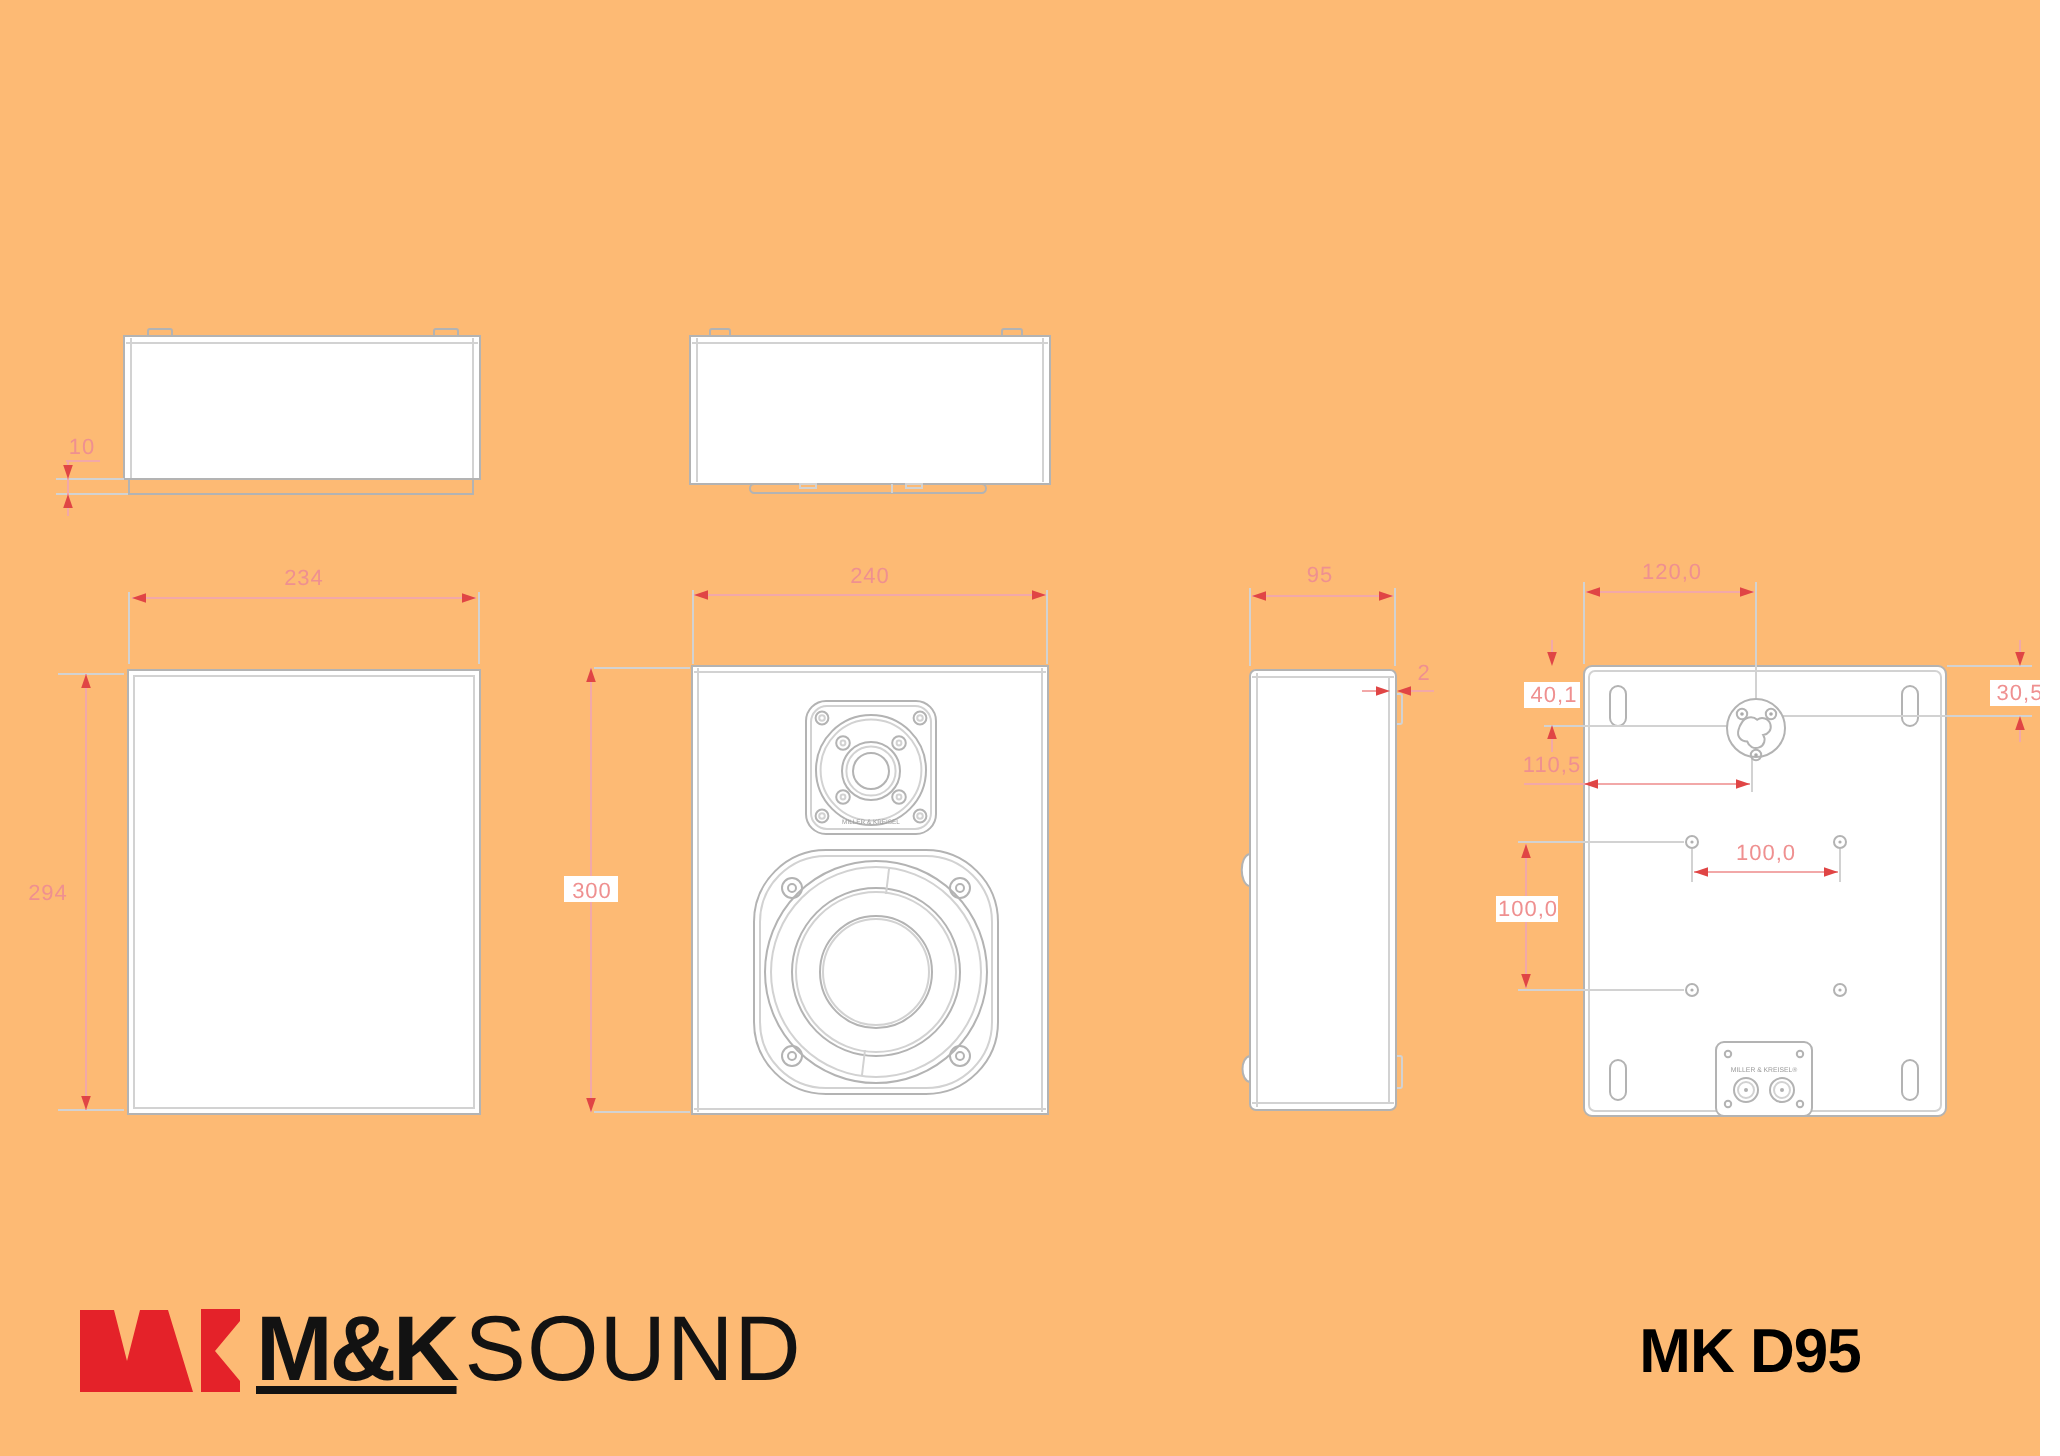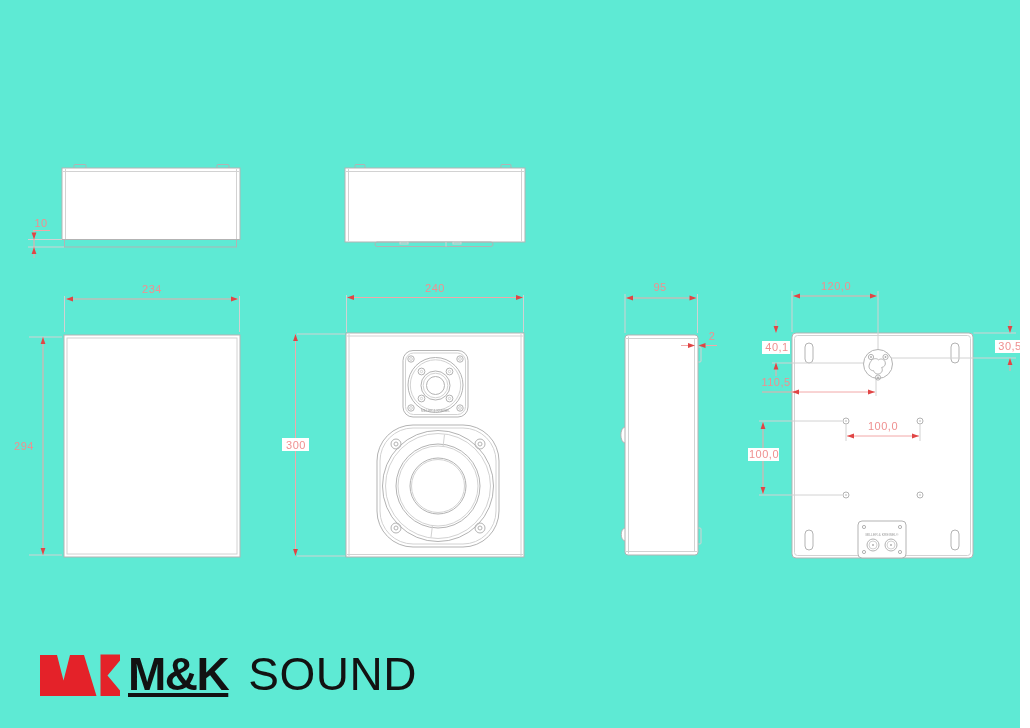--- a/index.html
+++ b/index.html
@@ -1,30 +1,30 @@
 <!DOCTYPE html>
 <html><head>
 <meta charset="utf-8">
 <style>
   html,body{margin:0;padding:0;background:#fff;}
-  #canvas{position:relative;width:1020px;height:728px;background:#5eead4;overflow:hidden;
+  #canvas{position:relative;width:1020px;height:728px;background:#fdba74;overflow:hidden;
           font-family:"Liberation Sans",sans-serif;}
   svg text{font-family:"Liberation Sans",sans-serif;}
   .ln  {stroke:#b3b3b3;fill:none;stroke-width:1;}
   .lnf {stroke:#b3b3b3;fill:#fff;stroke-width:1;}
   .ln2 {stroke:#d2d2d2;fill:none;stroke-width:1;}
   .dim {stroke:#f2a8a8;fill:none;stroke-width:1;}
   .arr {fill:#e04545;stroke:none;}
   .dimtxt{font-size:11px;fill:#ef9090;letter-spacing:.5px;}
   .tiny{fill:#9a9a9a;}
   .mask{fill:#fff;stroke:none;}
   #footer{position:absolute;left:36px;top:650px;display:flex;align-items:center;}
   #brand{margin-left:6px;font-size:46px;color:#121212;line-height:46px;white-space:nowrap;}
   #brand .b{font-weight:bold;letter-spacing:-1.5px;text-decoration:underline;}
-  #brand .r{font-weight:normal;letter-spacing:.5px;margin-left:20px;}
+  #brand .r{font-weight:normal;letter-spacing:.5px;margin-left:4px;}
   #model{position:absolute;left:815px;top:658px;width:120px;text-align:center;
          font-size:31px;font-weight:bold;color:#000;letter-spacing:-.5px;}
 </style>
 </head>
 <body>
 
 <div id="canvas">
 <svg width="1030" height="728" viewBox="0 0 1030 728">
 
   <g>
@@ -266,13 +266,14 @@
 </svg>
 
 
 <div id="footer">
   <svg width="86" height="48" viewBox="32 651 86 48">
     <polygon fill="#e42229" points="36,697 36,656 53,656 59.5,681.5 66,656 80,656 92.5,697"></polygon>
     <polygon fill="#e42229" points="96.5,697 96.5,655.5 116,655.5 116,661.5 103.5,676.5 116,691.5 116,697"></polygon>
   </svg>
   <div id="brand"><span class="b">M&amp;K</span><span class="r">SOUND</span></div>
 </div>
+<div id="model">MK D95</div>
 </div>
 
 </body></html>

